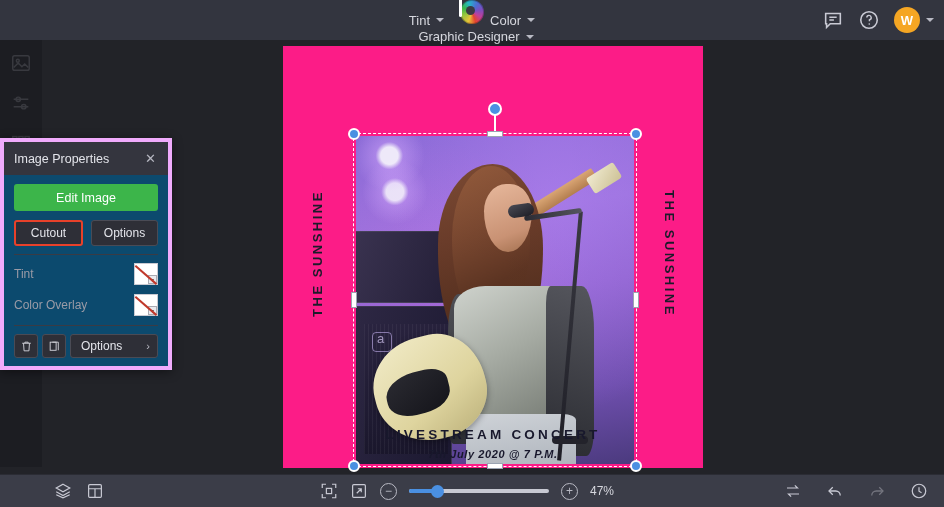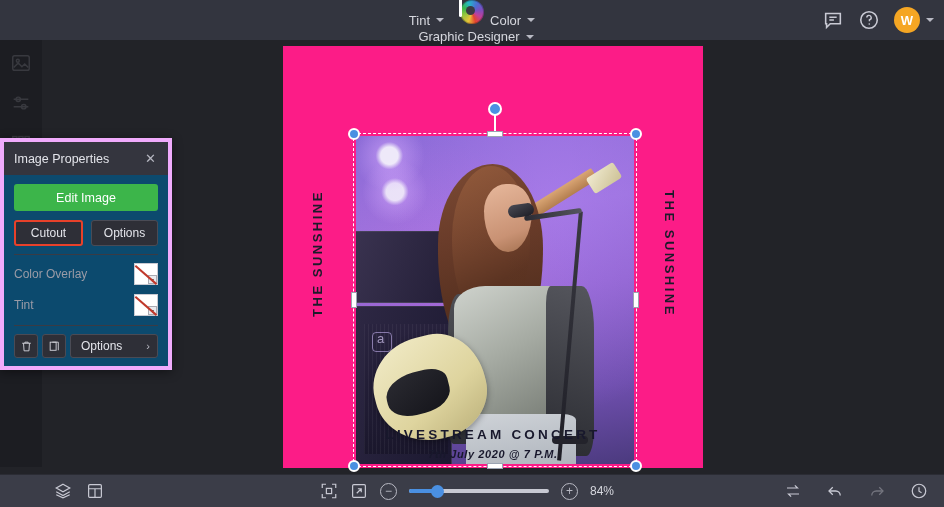--- a/index.html
+++ b/index.html
@@ -501,28 +501,28 @@
           <span>Cutout</span>
         </div>
         <div class="btn" id="btn-export">
           <span>Options</span>
         </div>
       </div>
 
       <div class="divider"></div>
 
       <div class="prop-row">
-        <span class="prop-label">Color Overlay</span>
+        <span class="prop-label">Tint</span>
         <div class="swatch">
           <span class="swatch-caret">▾</span>
         </div>
       </div>
 
       <div class="prop-row">
-        <span class="prop-label">Tint</span>
+        <span class="prop-label">Color Overlay</span>
         <div class="swatch">
           <span class="swatch-caret">▾</span>
         </div>
       </div>
 
       <div class="divider"></div>
 
       <div id="panel-footer">
         <div class="sq-btn">
           <svg width="13" height="13" viewBox="0 0 24 24" fill="none" stroke="#d2d3db" stroke-width="1.7">
@@ -568,21 +568,21 @@
       <div class="zbtn">
         <span>−</span>
       </div>
       <div id="slider">
         <div id="slider-fill"></div>
         <div id="slider-knob"></div>
       </div>
       <div class="zbtn">
         <span>+</span>
       </div>
-      <span id="zoom-val">84%</span>
+      <span id="zoom-val">47%</span>
     </div>
 
     <div id="bb-right">
       <svg class="bicon" viewBox="0 0 24 24" fill="none" stroke="#c9cad4" stroke-width="1.6">
         <path d="M4 8h14l-3.5-3.5M20 16H6l3.5 3.5"></path>
       </svg>
       <svg class="bicon" viewBox="0 0 24 24" fill="none" stroke="#c9cad4" stroke-width="1.7">
         <path d="M9 7L4 12l5 5"></path>
         <path d="M4 12h9a6 6 0 0 1 6 6"></path>
       </svg>

